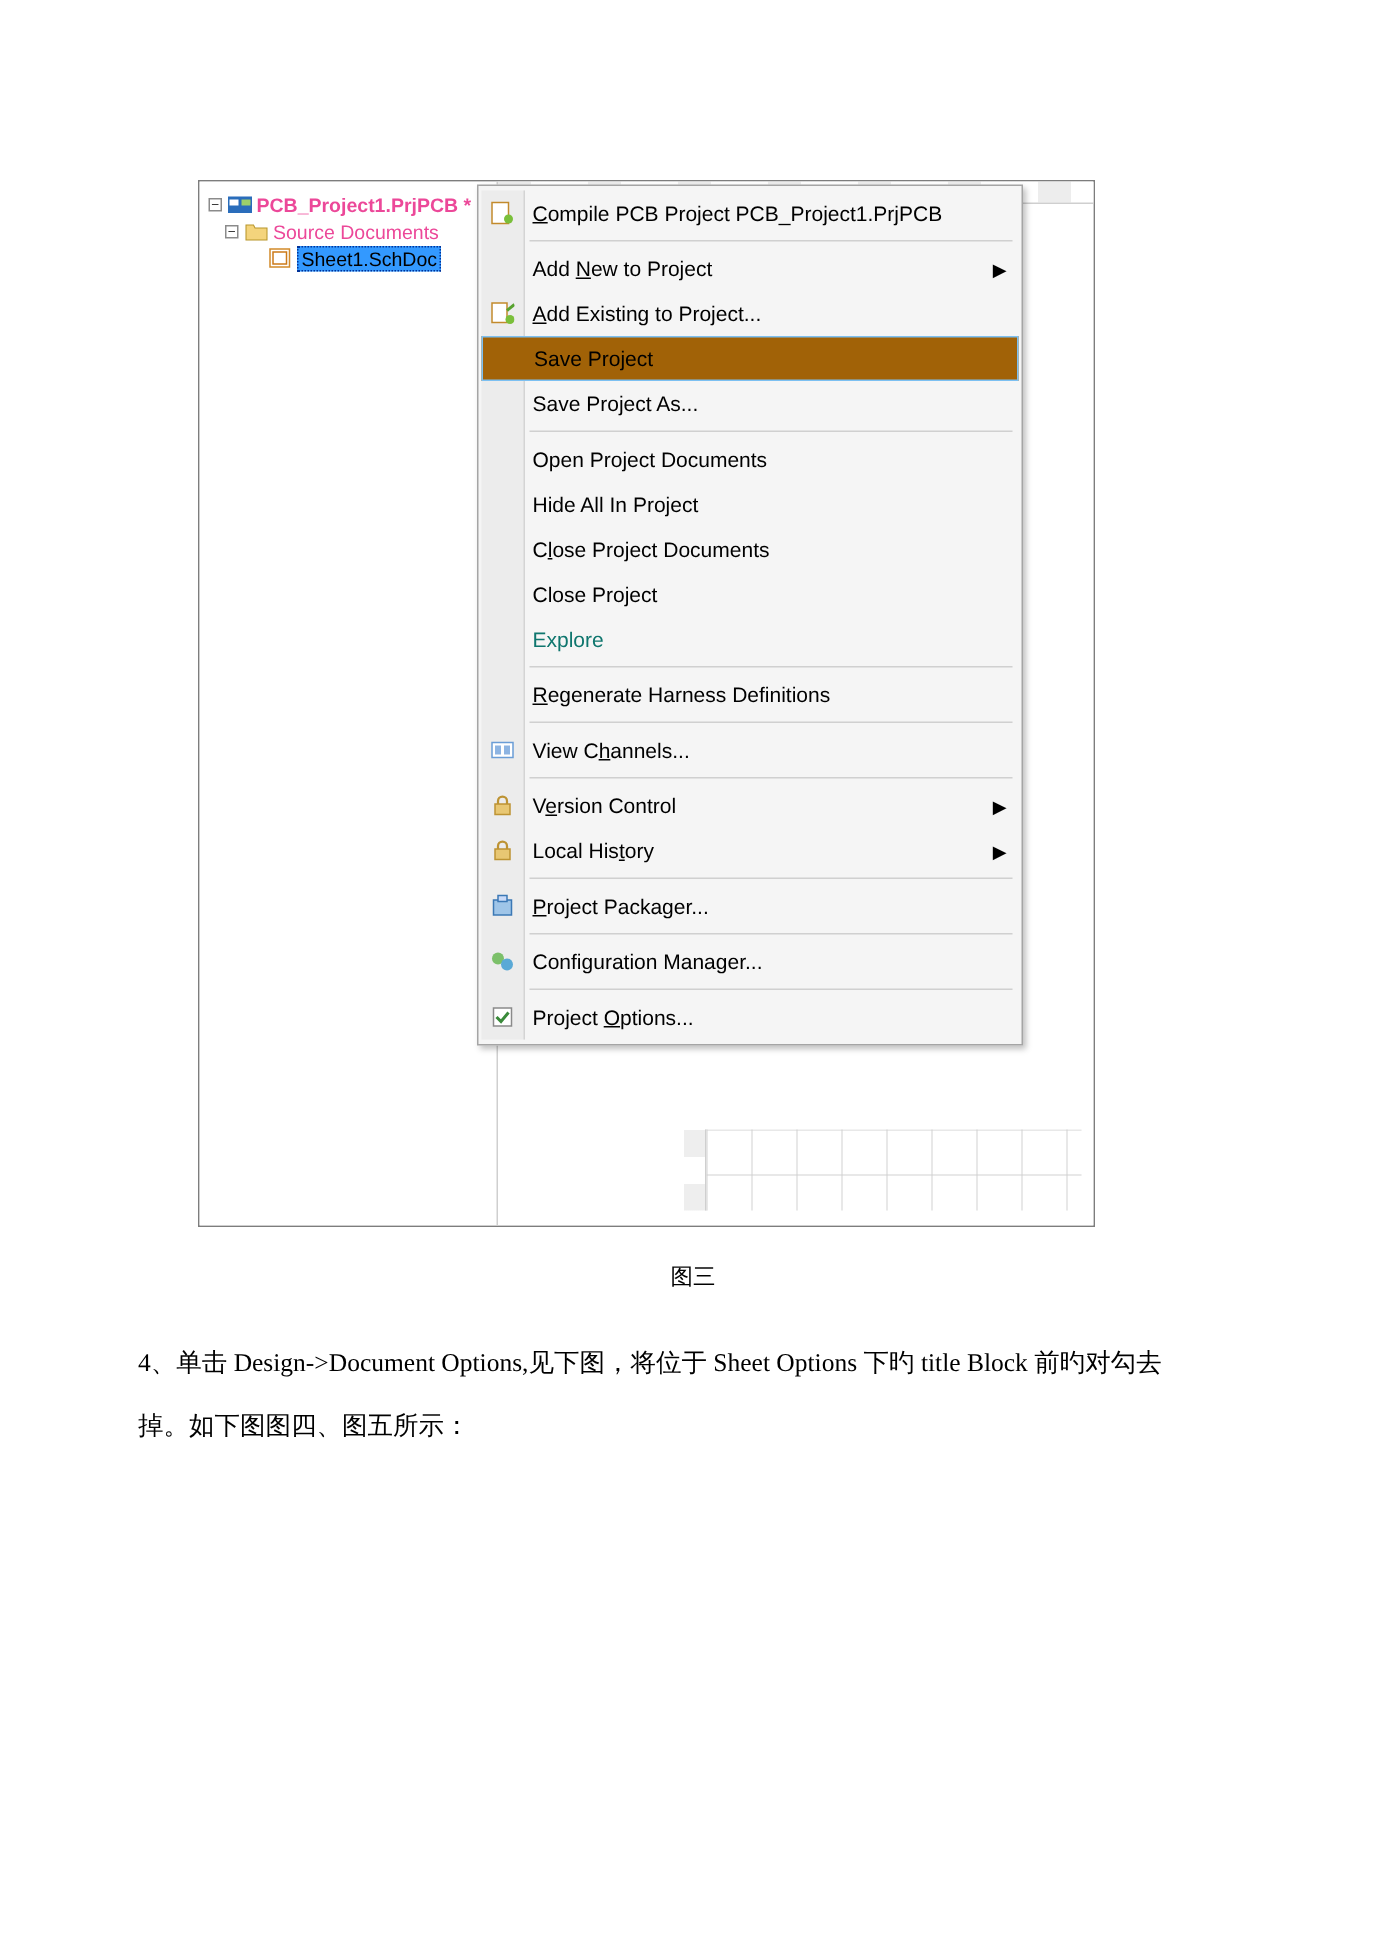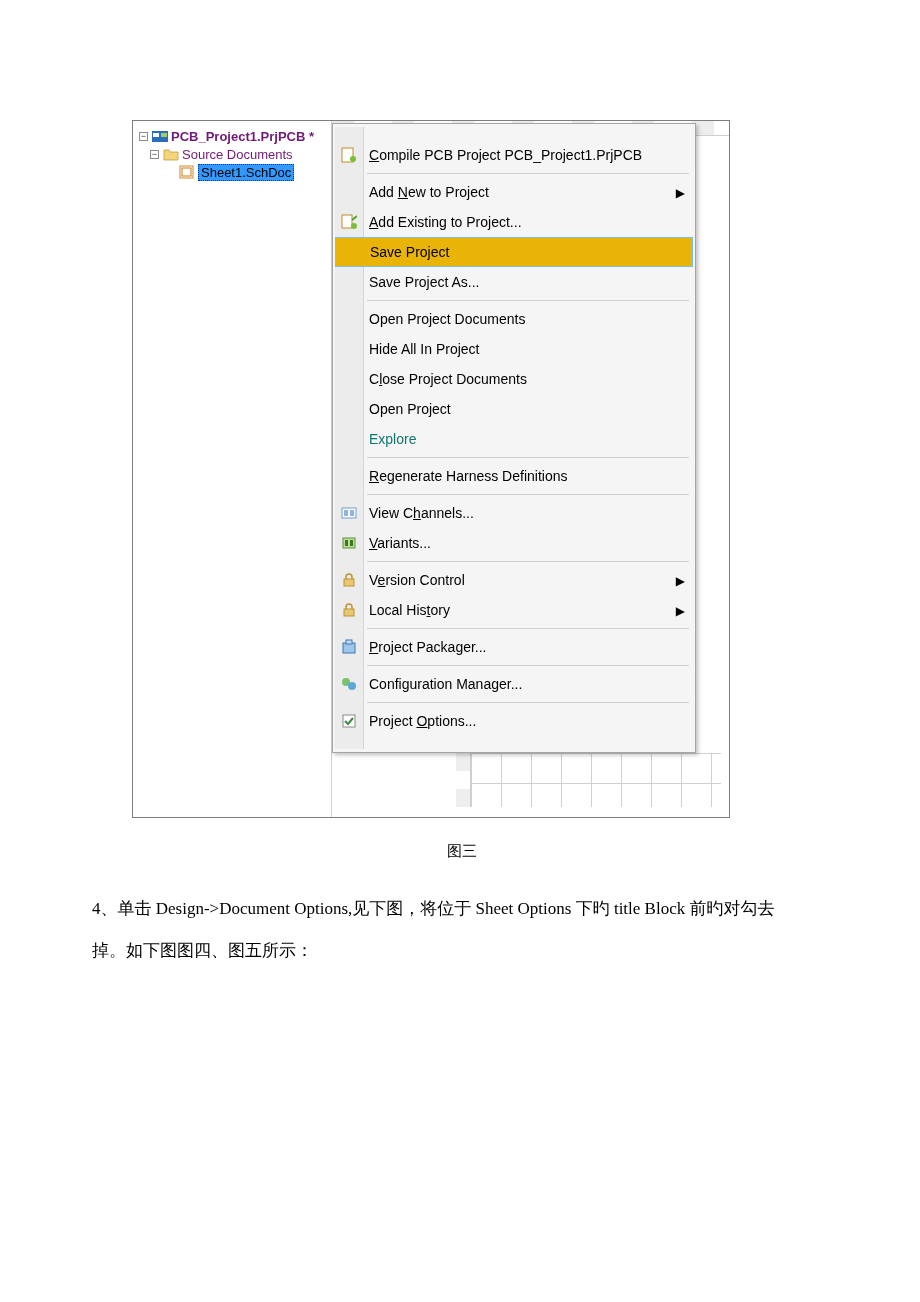--- a/index.html
+++ b/index.html
@@ -58,21 +58,21 @@
   }
   .icon-proj svg, .icon-folder svg, .icon-sheet svg {
     display: block;
   }
   .icon-proj, .icon-folder, .icon-sheet {
     width: 16px; height: 14px;
     margin-right: 3px;
     display: inline-flex; align-items:center;
   }
   .tree-text {
-    color: #701a75;
+    color: #ec4899;
   }
   .tree-row.selected .tree-text {
     background: #3399ff;
     color: #000000;
     padding: 0 2px;
     border: 1px dotted #003399;
   }
   .bold { font-weight: bold; }
   .indent1 { margin-left: 11px; }
   .indent2 { margin-left: 40px; }
@@ -111,27 +111,27 @@
     width: 250px; height: 54px;
     background:
       linear-gradient(90deg,#d0d0d0 1px, transparent 1px) 0 0 / 30px 100%,
       linear-gradient(180deg,#d0d0d0 1px, transparent 1px) 0 0 / 100% 30px,
       #fff;
     border-left:1px solid #cfcfcf;
   }
 
   .context-menu {
     position: absolute;
-    left: 199px;
+    left: 185px;
     top: 2px;
     width: 358px;
     background: #f5f5f5;
     border: 1px solid #a5a5a5;
     box-shadow: 2px 2px 4px rgba(0,0,0,0.25);
-    padding: 16px 2px;
+    padding: 3px 2px;
   }
   .menu-gutter {
     position:absolute;
     left: 2px; top: 3px; bottom: 3px;
     width: 28px;
     background: #ececec;
     border-right: 1px solid #d4d4d4;
   }
   .menu-item {
     position: relative;
@@ -147,21 +147,21 @@
     left: 6px; top: 7px;
     width: 16px; height: 16px;
   }
   .menu-item .arrow {
     position: absolute;
     right: 8px; top: 9px;
     font-size: 12px;
   }
   .menu-item.disabled { color: #0f766e; }
   .menu-item.hover {
-    background: #eab308;
+    background: #a16207;
     border: 1px solid #7cc0f2;
     height: 28px;
     margin: 0 0;
   }
   .menu-sep {
     height: 1px;
     margin: 3px 4px 3px 32px;
     background: #d0d0d0;
   }
   u.mn { text-decoration: underline; }
@@ -278,21 +278,21 @@
       <div class="menu-item">
         <span>Open Project Documents</span>
       </div>
       <div class="menu-item">
         <span>Hide All In Project</span>
       </div>
       <div class="menu-item">
         <span>C<u class="mn">l</u>ose Project Documents</span>
       </div>
       <div class="menu-item">
-        <span>Open Project</span>
+        <span>Close Project</span>
       </div>
       <div class="menu-item disabled">
         <span>Explore</span>
       </div>
 
       <div class="menu-sep"></div>
 
       <div class="menu-item">
         <span><u class="mn">R</u>egenerate Harness Definitions</span>
       </div>
@@ -301,30 +301,20 @@
 
       <div class="menu-item">
         <span class="mi-icon">
           <svg viewBox="0 0 16 16" width="16" height="16">
               <rect x="1" y="3" width="14" height="10" fill="#fff" stroke="#6a9dd6"></rect>
               <rect x="3" y="5" width="4" height="6" fill="#8db4e2"></rect>
               <rect x="9" y="5" width="4" height="6" fill="#8db4e2"></rect>
             </svg>
         </span>
         <span>View C<u class="mn">h</u>annels...</span>
-      </div>
-      <div class="menu-item">
-        <span class="mi-icon">
-          <svg viewBox="0 0 16 16" width="16" height="16">
-              <rect x="2" y="3" width="12" height="10" fill="#bcdca2" stroke="#5a9437"></rect>
-              <rect x="4" y="5" width="3" height="6" fill="#3b7a1a"></rect>
-              <rect x="9" y="5" width="3" height="6" fill="#3b7a1a"></rect>
-            </svg>
-        </span>
-        <span><u class="mn">V</u>ariants...</span>
       </div>
 
       <div class="menu-sep"></div>
 
       <div class="menu-item">
         <span class="mi-icon">
           <svg viewBox="0 0 16 16" width="16" height="16">
               <rect x="3" y="7" width="10" height="7" fill="#e8c773" stroke="#bd9333"></rect>
               <path d="M5 7 v-2 a3 3 0 0 1 6 0 v2" fill="none" stroke="#bd9333" stroke-width="1.5"></path>
             </svg>

